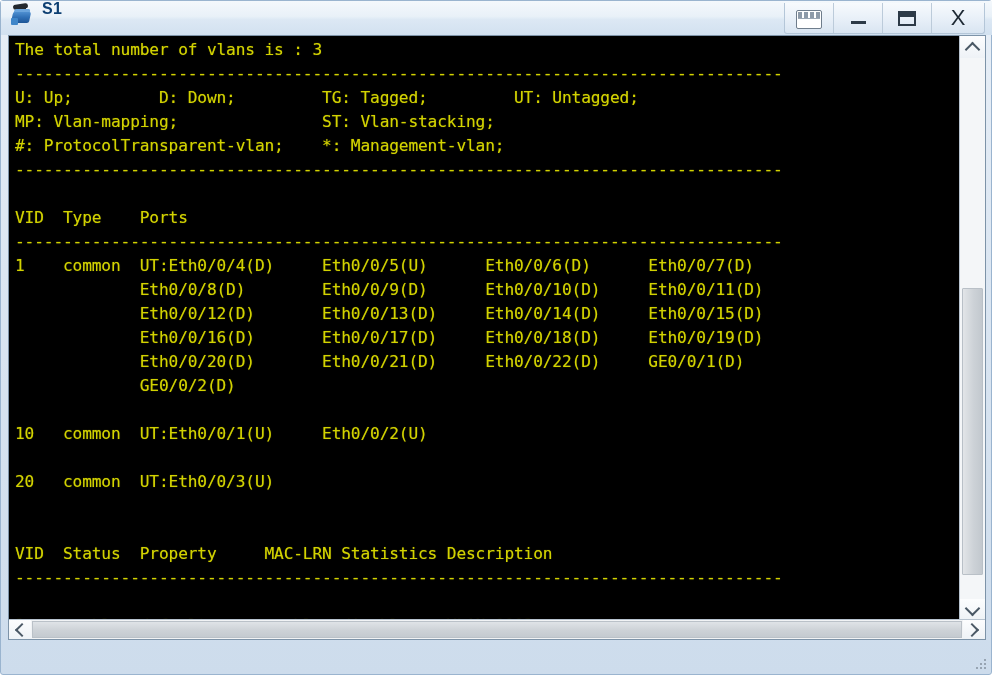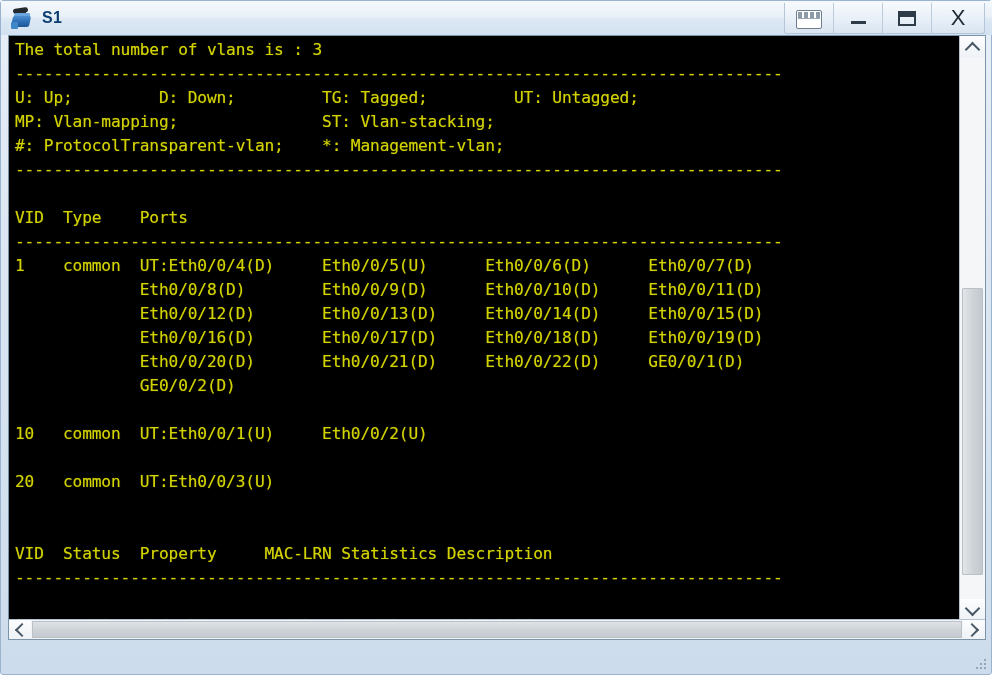--- a/index.html
+++ b/index.html
@@ -26,21 +26,20 @@
 
   
   .titlebar {
     position: absolute;
     left: 0; top: 0;
     width: 992px;
     height: 34px;
     box-sizing: border-box;
     background: linear-gradient(to bottom, #f4f8fc 0%, #e9f1f8 45%, #dce8f4 55%, #d2e1f0 100%);
     display: flex;
-    align-items: center;
   }
 
   .title-icon {
     width: 26px;
     height: 26px;
     margin-left: 8px;
     position: relative;
     flex: 0 0 auto;
   }
   .title-icon .dev-body {

